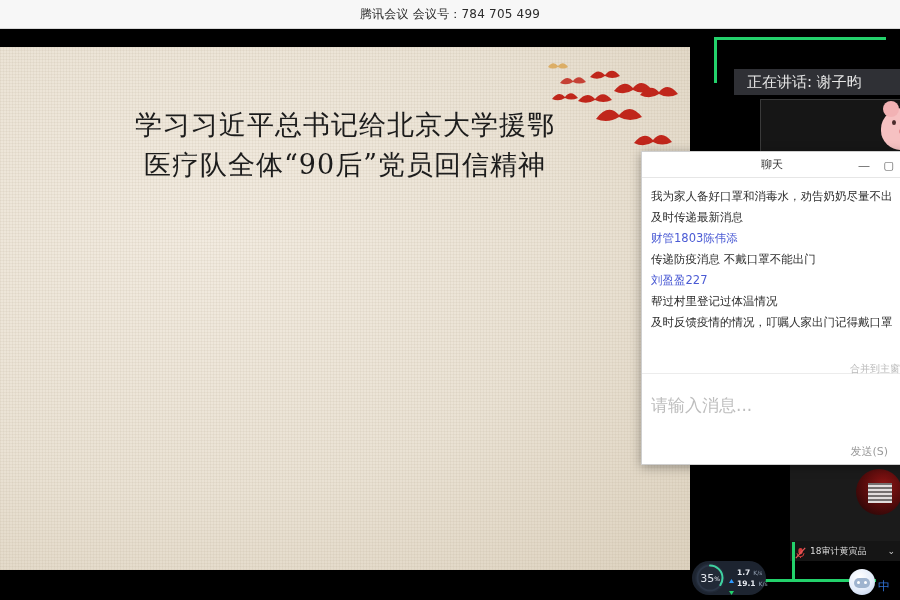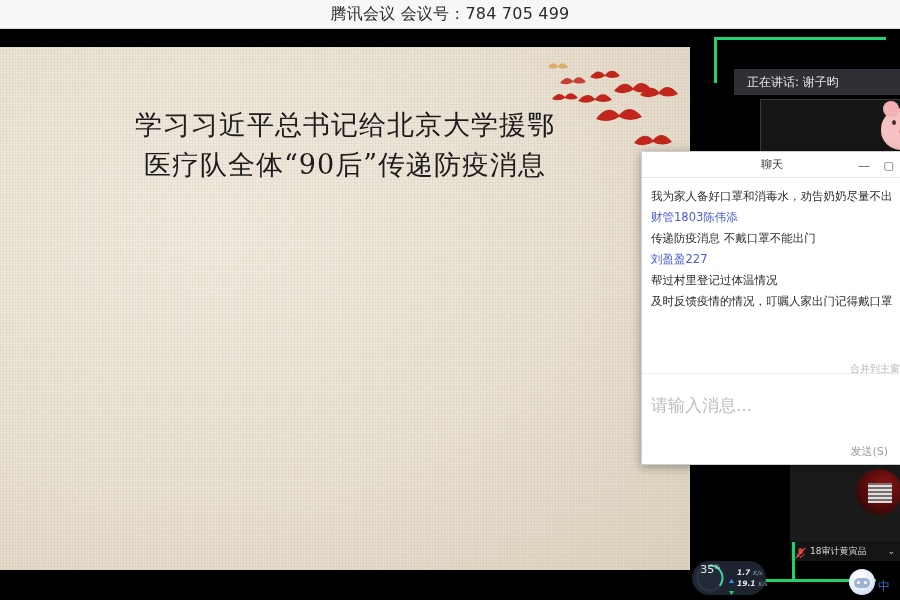--- a/index.html
+++ b/index.html
@@ -12,21 +12,21 @@
   #app { position: relative; width: 900px; height: 600px; background: #000; }
 
   
   .topbar {
     position: absolute; left: 0; top: 0; width: 900px; height: 29px;
     background: #f7f7f7;
     border-bottom: 1px solid #d8d8d8;
     display: flex; align-items: center; justify-content: center;
   }
   .topbar-title {
-    font-size: 16px; color: #2b2b2b; letter-spacing: .2px;
+    font-size: 12px; color: #2b2b2b; letter-spacing: .2px;
     font-family: "DejaVu Sans", "Liberation Sans", sans-serif;
   }
 
   
   .stage {
     position: absolute; left: 0; top: 29px; width: 710px; height: 571px;
     background: #000; overflow: hidden;
   }
   .slide {
     position: absolute; left: 0; top: 18px; width: 690px; height: 523px;
@@ -64,21 +64,21 @@
   .rail { position: absolute; left: 710px; top: 29px; width: 190px; height: 571px; background: #000; }
   .speak-frame {
     position: absolute; left: 4px; top: 8px; width: 172px; height: 46px;
     border-left: 3px solid #23d16b; border-top: 3px solid #23d16b;
   }
   .speak-chip {
     position: absolute; left: 24px; top: 40px; width: 185px; height: 26px;
     background: #2f3035; display: flex; align-items: center; padding-left: 13px;
   }
   .speak-chip span {
-    font-size: 12px; color: #e8e8e8;
+    font-size: 15px; color: #e8e8e8;
     font-family: "DejaVu Sans", "Liberation Sans", sans-serif;
   }
   .video-tile-a {
     position: absolute; left: 50px; top: 70px; width: 180px; height: 90px;
     background: #161616; border: 1px solid #3a3a3a;
   }
   .bear {
     position: absolute; right: 14px; top: 8px; width: 44px; height: 42px;
     background: #f6c1c2; border-radius: 50% 50% 46% 46%;
   }
@@ -140,26 +140,26 @@
     position: absolute; left: 692px; top: 561px; width: 74px; height: 34px;
     background: #1d2430; border-radius: 17px;
     display: flex; align-items: center; padding-left: 3px;
   }
   .gauge {
     position: relative; width: 30px; height: 30px; border-radius: 50%;
     background: #222a37; flex: 0 0 auto;
   }
   .gauge svg { position: absolute; left: 0; top: 0; }
   .gauge .pct {
-    position: absolute; inset: 0; display: flex; align-items: flex-start; justify-content: center;
+    position: absolute; inset: 0; display: flex; align-items: center; justify-content: center;
     font-size: 11px; color: #e4e8ef; font-family: "DejaVu Sans", sans-serif;
   }
   .gauge .pct sub { font-size: 6px; vertical-align: baseline; }
   .netcol { display: flex; flex-direction: column; justify-content: center; gap: 2px; margin-left: 4px; }
-  .netrow { display: flex; align-items: center; gap: 3px; font-style: italic; }
+  .netrow { display: flex; align-items: center; gap: 3px; }
   .netrow .dot { width: 5px; height: 5px; }
   .netrow .v { font-size: 7.5px; color: #e6eaf0; font-family: "DejaVu Sans", sans-serif; font-weight: bold; }
   .netrow .u { font-size: 6px; color: #93a0b3; font-family: "DejaVu Sans", sans-serif; }
 
   
   .assistant {
     position: absolute; left: 849px; top: 569px; width: 26px; height: 26px;
     border-radius: 50%;
     background: radial-gradient(circle at 40% 32%, #ffffff 0%, #e3ecfa 55%, #b9cbe8 100%);
   }
@@ -245,21 +245,21 @@
             <path d="M44 50 q9-11 17-2 q8-10 17 1 q-9 4-17 0 q-8 5-17 1z"></path>
             <path d="M62 68 q12-16 23-4 q11-13 23 2 q-12 6-23 0 q-11 7-23 2z"></path>
             <path d="M106 44 q10-13 19-3 q9-11 19 2 q-10 5-19 0 q-9 6-19 1z"></path>
             <path d="M100 92 q10-13 19-3 q9-11 19 2 q-10 5-19 0 q-9 6-19 1z"></path>
             <path d="M14 16 q5-7 10-1 q5-6 10 1 q-5 3-10 0 q-5 3-10 0z" fill="#d9a24e" opacity=".8"></path>
           </g>
         </svg>
       </div>
 
       <div class="slide-title">学习习近平总书记给北京大学援鄂
-医疗队全体“90后”传递防疫消息</div>
+医疗队全体“90后”党员回信精神</div>
 
 
     </div>
   </div>
 
   <div class="rail">
 
     <div class="speak-frame"></div>
 
     <div class="speak-chip">
@@ -343,20 +343,21 @@
     <div class="chat-title">
       <div class="t">聊天</div>
       <div class="win-btns">
         <span>—</span>
         <span>▢</span>
       </div>
     </div>
 
     <div class="chat-body" id="chat-body">
         <div class="msg-line">我为家人备好口罩和消毒水，劝告奶奶尽量不出门</div>
+        <div class="msg-line">及时传递最新消息</div>
         <div class="msg-line msg-sender">财管1803陈伟添</div>
         <div class="msg-line">传递防疫消息 不戴口罩不能出门</div>
         <div class="msg-line msg-sender">刘盈盈227</div>
         <div class="msg-line">帮过村里登记过体温情况</div>
         <div class="msg-line">及时反馈疫情的情况，叮嘱人家出门记得戴口罩</div>
       </div>
 
     <div class="merge-row">
       <div class="merge-link">合并到主窗</div>
     </div>

